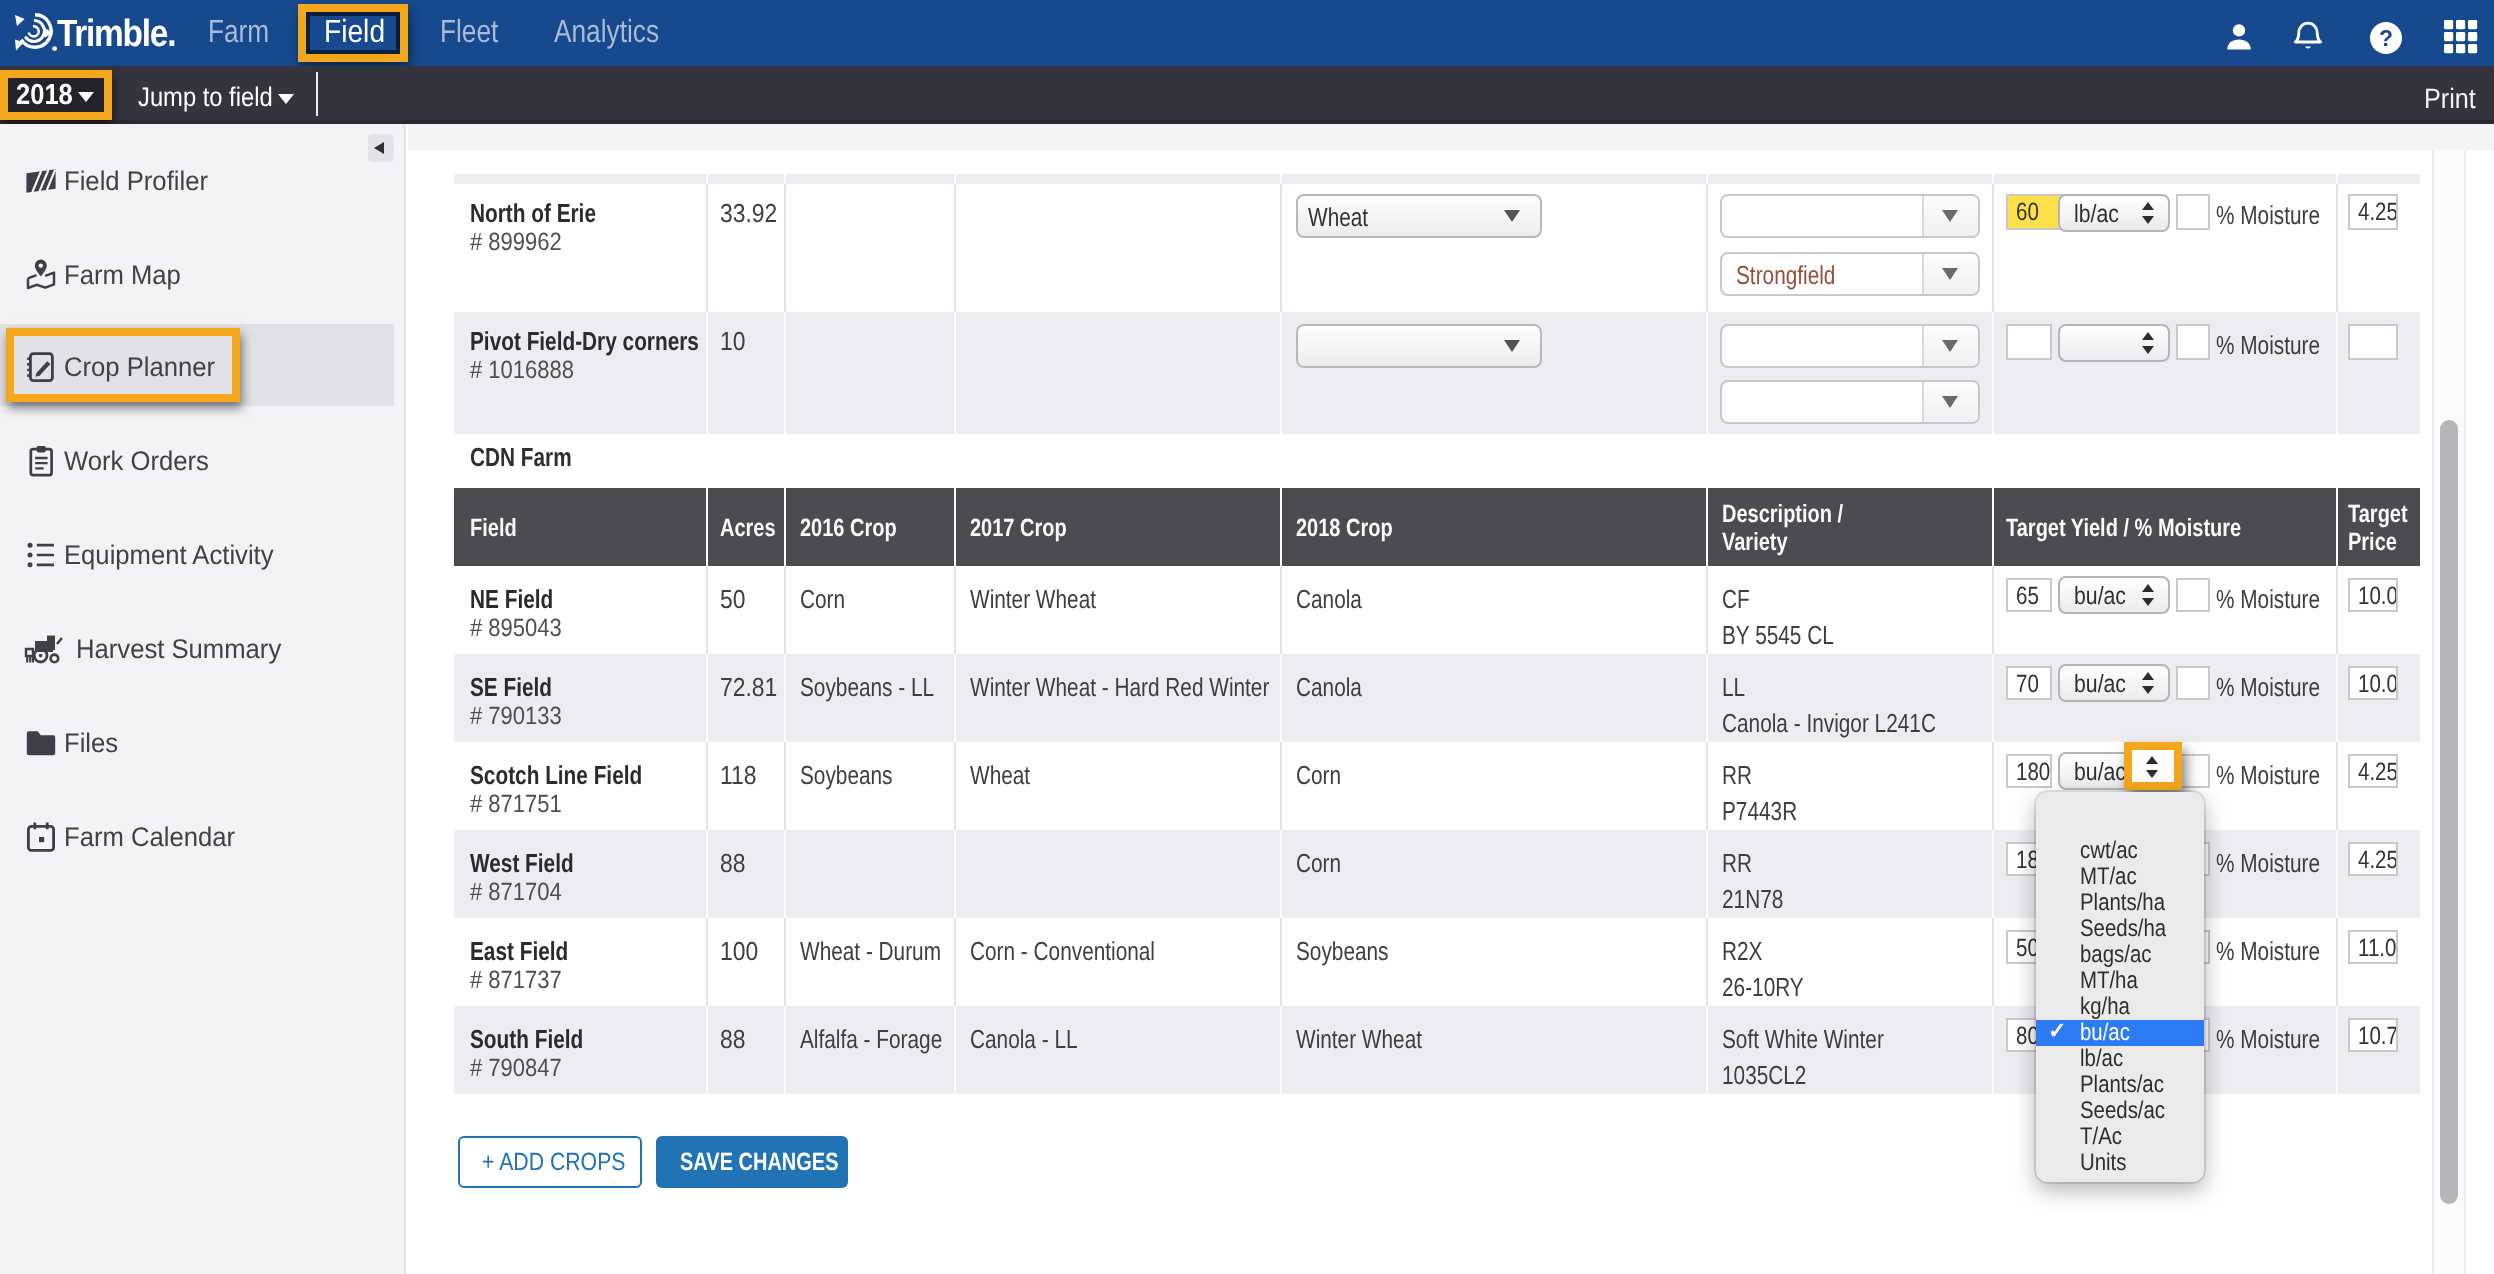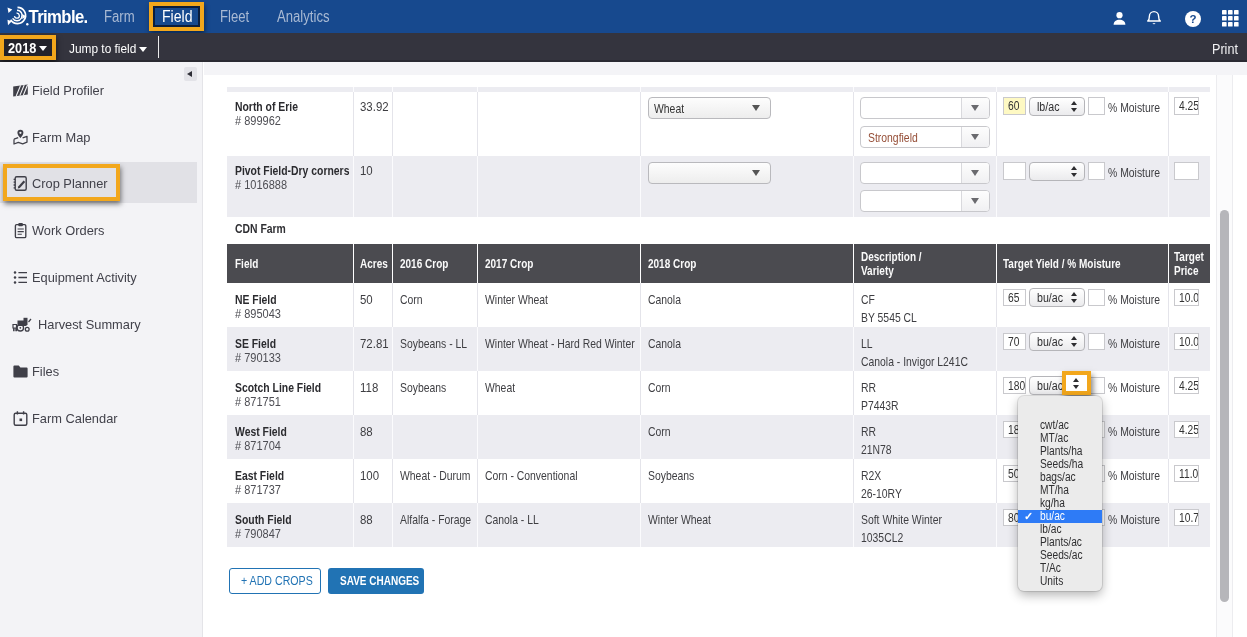--- a/index.html
+++ b/index.html
@@ -139,21 +139,21 @@
     <div style="position:absolute;right:0;top:0;width:27px;height:100%;border-left:1px solid #d9d9dd;background:linear-gradient(#fdfdfd,#f0f0f2);border-radius:0 3px 3px 0">
       <span style="position:absolute;left:9px;top:7px;width:0;height:0;border-left:4.5px solid transparent;border-right:4.5px solid transparent;border-top:6px solid #6a6a6e"></span>
     </div>
   </div>
 <div style="position:absolute;left:860px;top:126px;width:130px;height:22px;background:#fff;border:1px solid #c8c8cc;border-radius:4px;box-sizing:border-box">
     <span style="position:absolute;left:7px;top:3px;font-size:13px;color:#964F38;transform:scaleX(0.8);transform-origin:0 0;white-space:nowrap">Strongfield</span>
     <div style="position:absolute;right:0;top:0;width:27px;height:100%;border-left:1px solid #d9d9dd;background:linear-gradient(#fdfdfd,#f0f0f2);border-radius:0 3px 3px 0">
       <span style="position:absolute;left:9px;top:7px;width:0;height:0;border-left:4.5px solid transparent;border-right:4.5px solid transparent;border-top:6px solid #6a6a6e"></span>
     </div>
   </div>
-<div style="position:absolute;left:1003px;top:97px;width:23px;height:18px;background:#fef9c3;border:1px solid #c9c9cd;box-sizing:border-box;overflow:hidden">
+<div style="position:absolute;left:1003px;top:97px;width:38px;height:18px;background:#fde047;border:1px solid #c9c9cd;box-sizing:border-box;overflow:hidden">
     <span style="position:absolute;left:4px;top:1px;font-size:12.5px;color:#333;white-space:nowrap;transform:scaleX(0.82);transform-origin:0 0;">60</span>
   </div>
 <div style="position:absolute;left:1029px;top:97px;width:56px;height:19px;background:linear-gradient(#fff,#ebebed);border:1px solid #b5b5b9;border-radius:4px;box-sizing:border-box">
     <span style="position:absolute;left:7px;top:2px;font-size:12.5px;color:#2e2e30;transform:scaleX(0.85);transform-origin:0 0;white-space:nowrap">lb/ac</span>
     <span style="position:absolute;right:7px;top:3px;width:0;height:0;border-left:3px solid transparent;border-right:3px solid transparent;border-bottom:4px solid #2d2d30"></span>
     <span style="position:absolute;right:7px;top:10px;width:0;height:0;border-left:3px solid transparent;border-right:3px solid transparent;border-top:4px solid #2d2d30"></span>
   </div>
 <div style="position:absolute;left:1088px;top:97px;width:17px;height:18px;background:#fff;border:1px solid #c9c9cd;box-sizing:border-box;overflow:hidden"></div>
 <span style="position:absolute;left:1108px;top:100px;font-size:13px;color:#3d3d41;white-space:nowrap;transform:scaleX(0.8);transform-origin:0 0;">% Moisture</span>
 <div style="position:absolute;left:1174px;top:97px;width:25px;height:18px;background:#fff;border:1px solid #c9c9cd;box-sizing:border-box;overflow:hidden">

